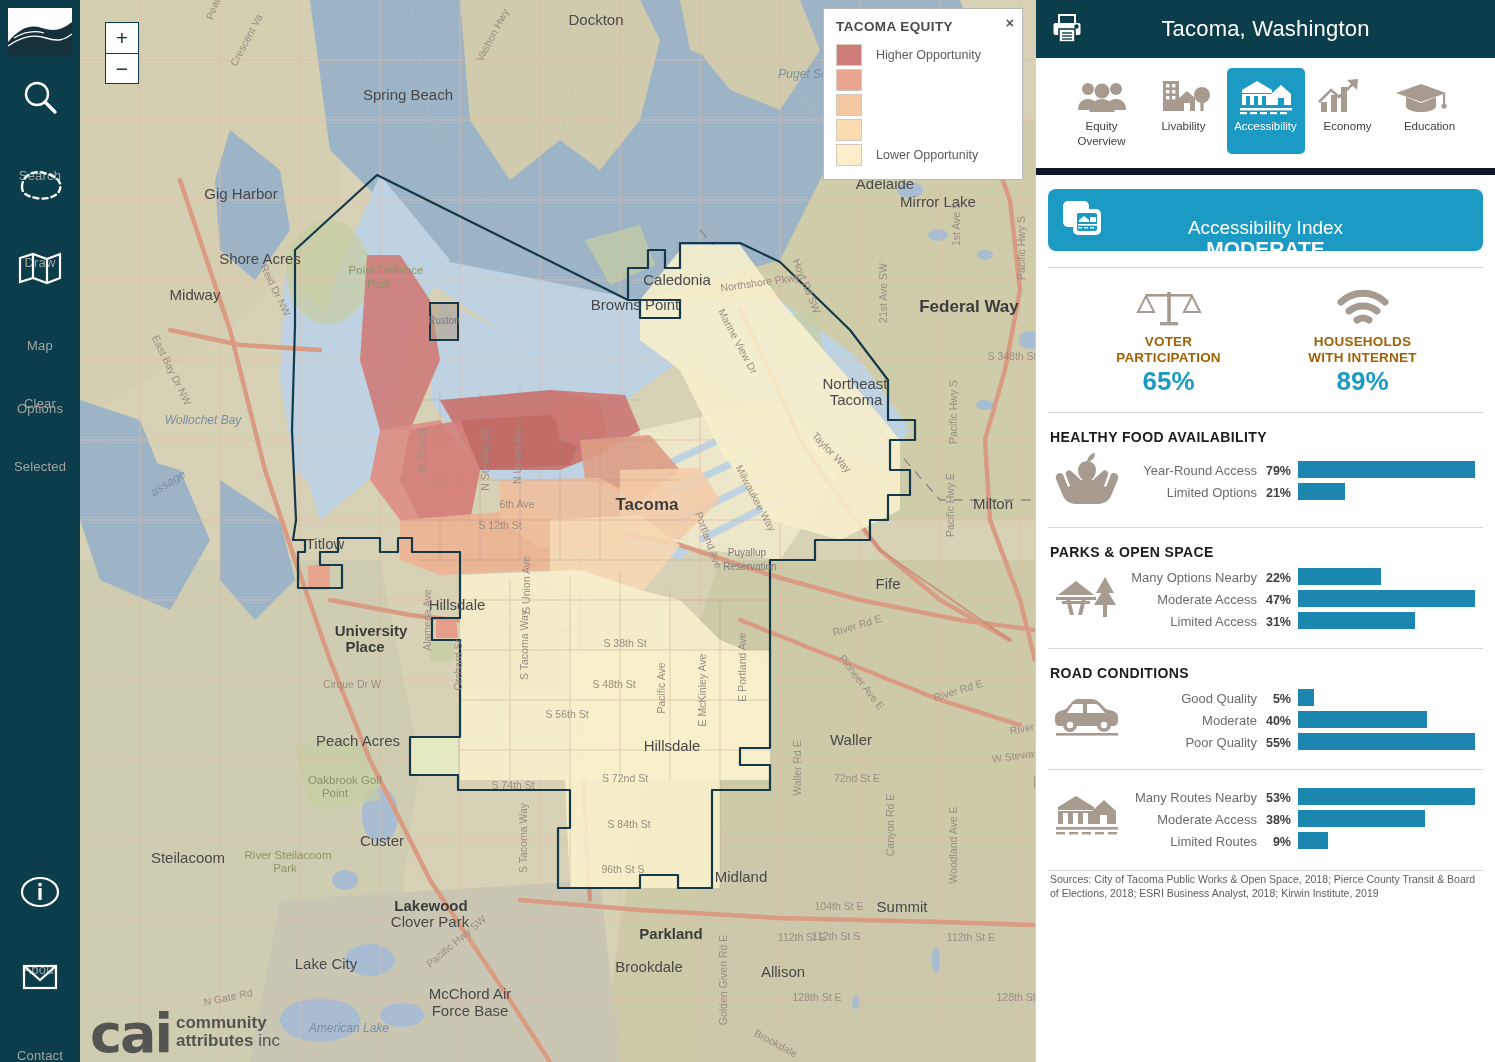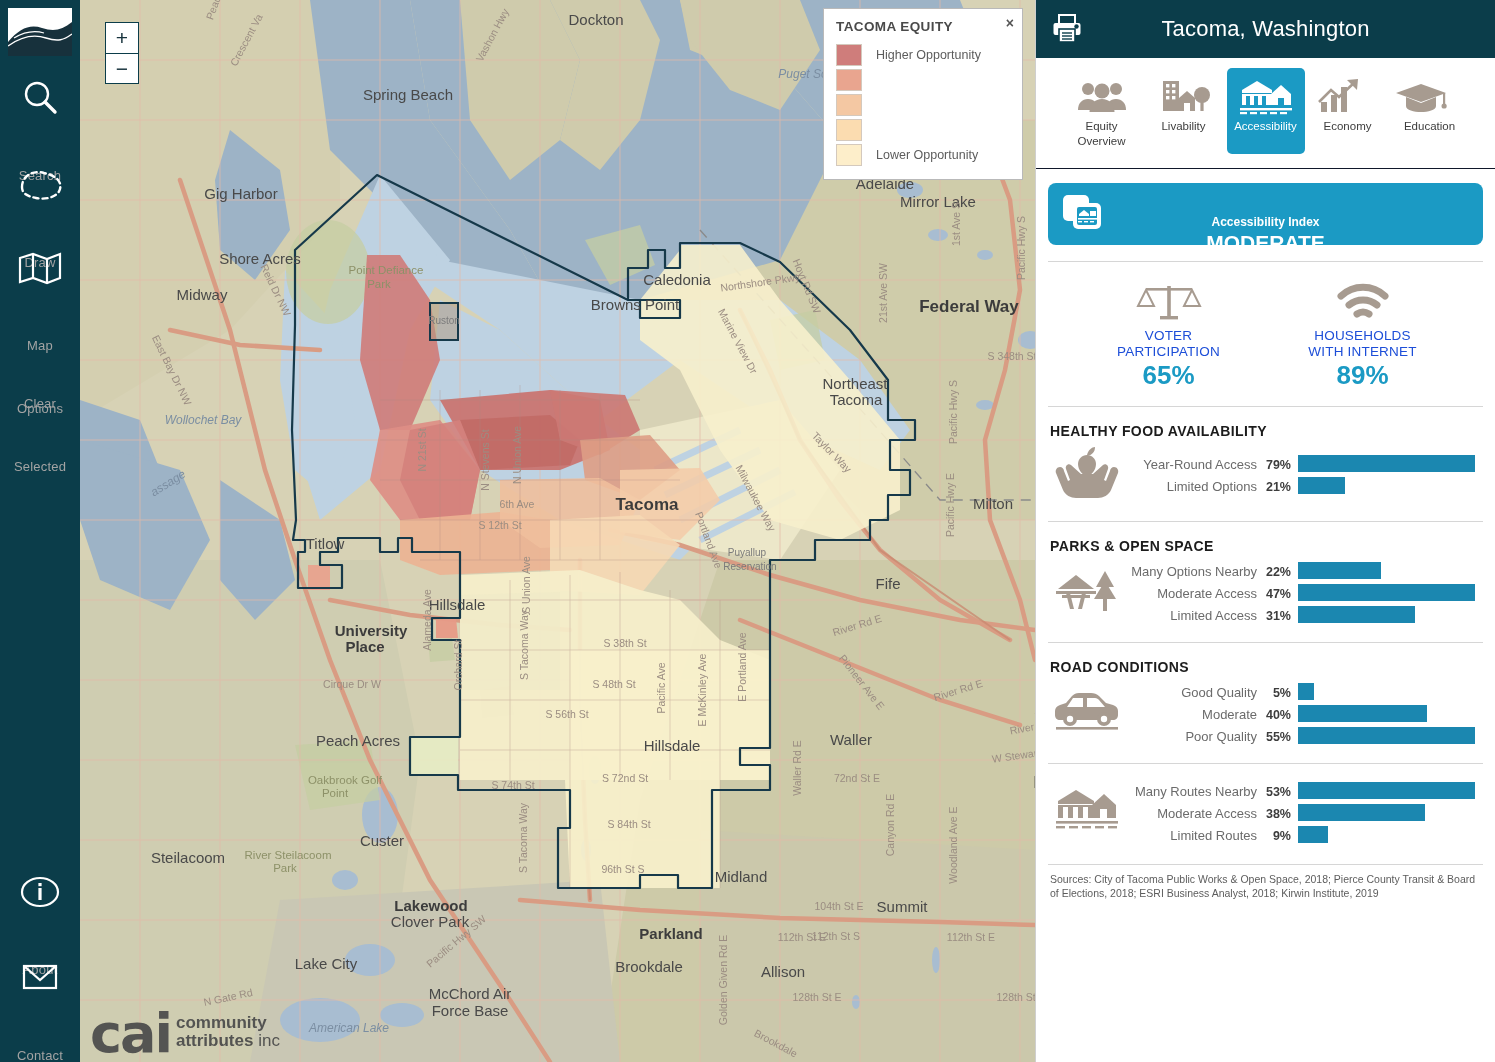--- a/index.html
+++ b/index.html
@@ -112,51 +112,51 @@
     height:58px; background:#0b3d4a; display:flex; align-items:center;
     position:relative;
   }
   #print-btn{ position:absolute; left:14px; top:11px; cursor:pointer; }
   #panel-title{
     width:100%; text-align:center; color:#fff; font-size:22px;
     font-family:"Liberation Sans", sans-serif; letter-spacing:.2px;
   }
   #tabs{
     display:flex; justify-content:center; gap:4px;
-    padding:10px 14px 14px 14px; border-bottom:1px solid #0f172a;
+    padding:10px 14px 14px 14px; border-bottom:7px solid #0f172a;
   }
   .tab{
     width:78px; padding:8px 2px 6px 2px; text-align:center; cursor:pointer;
     border-radius:5px;
   }
   .tab .tab-ico{ display:block; height:42px; }
   .tab .tab-lbl{
     display:block; font-size:11.5px; line-height:13px; color:#3d3d3d;
     margin-top:2px;
   }
   .tab.active{ background:#1b9ac4; }
   .tab.active .tab-lbl{ color:#fff; }
 
   #index-banner{
     margin:14px 12px 0 12px; height:62px; background:#1b9ac4;
     border-radius:8px; position:relative; display:flex;
     align-items:center; justify-content:center; cursor:pointer;
   }
   #index-banner .bi{ position:absolute; left:14px; top:10px; }
   #index-banner .bt{ text-align:center; color:#fff; }
-  #index-banner .bt .l1{ font-size:12px; font-weight:bold; line-height:16px;margin-top:40px; }
+  #index-banner .bt .l1{ font-size:19px; font-weight:normal; line-height:16px;margin-top:40px; }
   #index-banner .bt .l2{ font-size:21px; font-weight:bold; line-height:25px; }
 
   .hr{ height:1px; background:#d6d6d6; margin:16px 12px; }
 
   #stats{ display:flex; justify-content:center; gap:44px; padding:2px 0 0 0; }
   .stat{ width:150px; text-align:center; }
   .stat .s-ico{ display:block; height:48px; }
   .stat .s-lbl{
-    font-size:13.5px; font-weight:normal; color:#1d4ed8; line-height:16px;
+    font-size:13.5px; font-weight:bold; color:#a16207; line-height:16px;
     letter-spacing:.2px;
   }
   .stat .s-val{ font-size:26px; font-weight:bold; color:#1b9ac4; line-height:30px; }
 
   .section{ padding:0 20px 0 14px; }
   .sec-title{
     font-size:14px; font-weight:bold; color:#1c1c1c; letter-spacing:.4px;
     margin-bottom:6px;
   }
   .sec-body{ display:flex; align-items:center; }
@@ -419,21 +419,21 @@
 
   <div id="map-labels">
       <div class="maplabel ml-city" style="left: 516px; top: 19px;">Dockton</div>
       <div class="maplabel ml-city" style="left: 328px; top: 94px;">Spring Beach</div>
       <div class="maplabel ml-water" style="left: 733px; top: 74px;">Puget Sound</div>
       <div class="maplabel ml-road" style="left: 166px; top: 40px; transform: translate(-50%, -50%) rotate(-62deg);">Crescent Va</div>
       <div class="maplabel ml-road" style="left: 133px; top: 8px; transform: translate(-50%, -50%) rotate(-70deg);">Peac</div>
       <div class="maplabel ml-road" style="left: 412px; top: 35px; transform: translate(-50%, -50%) rotate(-62deg);">Vashon Hwy</div>
       <div class="maplabel ml-city" style="left: 161px; top: 193px;">Gig Harbor</div>
       <div class="maplabel ml-city" style="left: 180px; top: 258px;">Shore Acres</div>
-      <div class="maplabel ml-city" style="left: 122px; top: 294px;">Midway</div>
+      <div class="maplabel ml-city" style="left: 115px; top: 294px;">Midway</div>
       <div class="maplabel ml-road" style="left: 196px; top: 290px; transform: translate(-50%, -50%) rotate(64deg);">Reid Dr NW</div>
       <div class="maplabel ml-road" style="left: 92px; top: 370px; transform: translate(-50%, -50%) rotate(64deg);">East Bay Dr NW</div>
       <div class="maplabel ml-water" style="left: 88px; top: 483px; transform: translate(-50%, -50%) rotate(-32deg);">assage</div>
       <div class="maplabel ml-water" style="left: 123px; top: 420px;">Wollochet Bay</div>
       <div class="maplabel ml-park" style="left: 306px; top: 270px;">Point Defiance</div>
       <div class="maplabel ml-park" style="left: 299px; top: 284px;">Park</div>
       <div class="maplabel ml-small" style="left: 364px; top: 320px;">Ruston</div>
       <div class="maplabel ml-city" style="left: 805px; top: 183px;">Adelaide</div>
       <div class="maplabel ml-city" style="left: 858px; top: 201px;">Mirror Lake</div>
       <div class="maplabel ml-big" style="left: 889px; top: 307px;">Federal Way</div>

